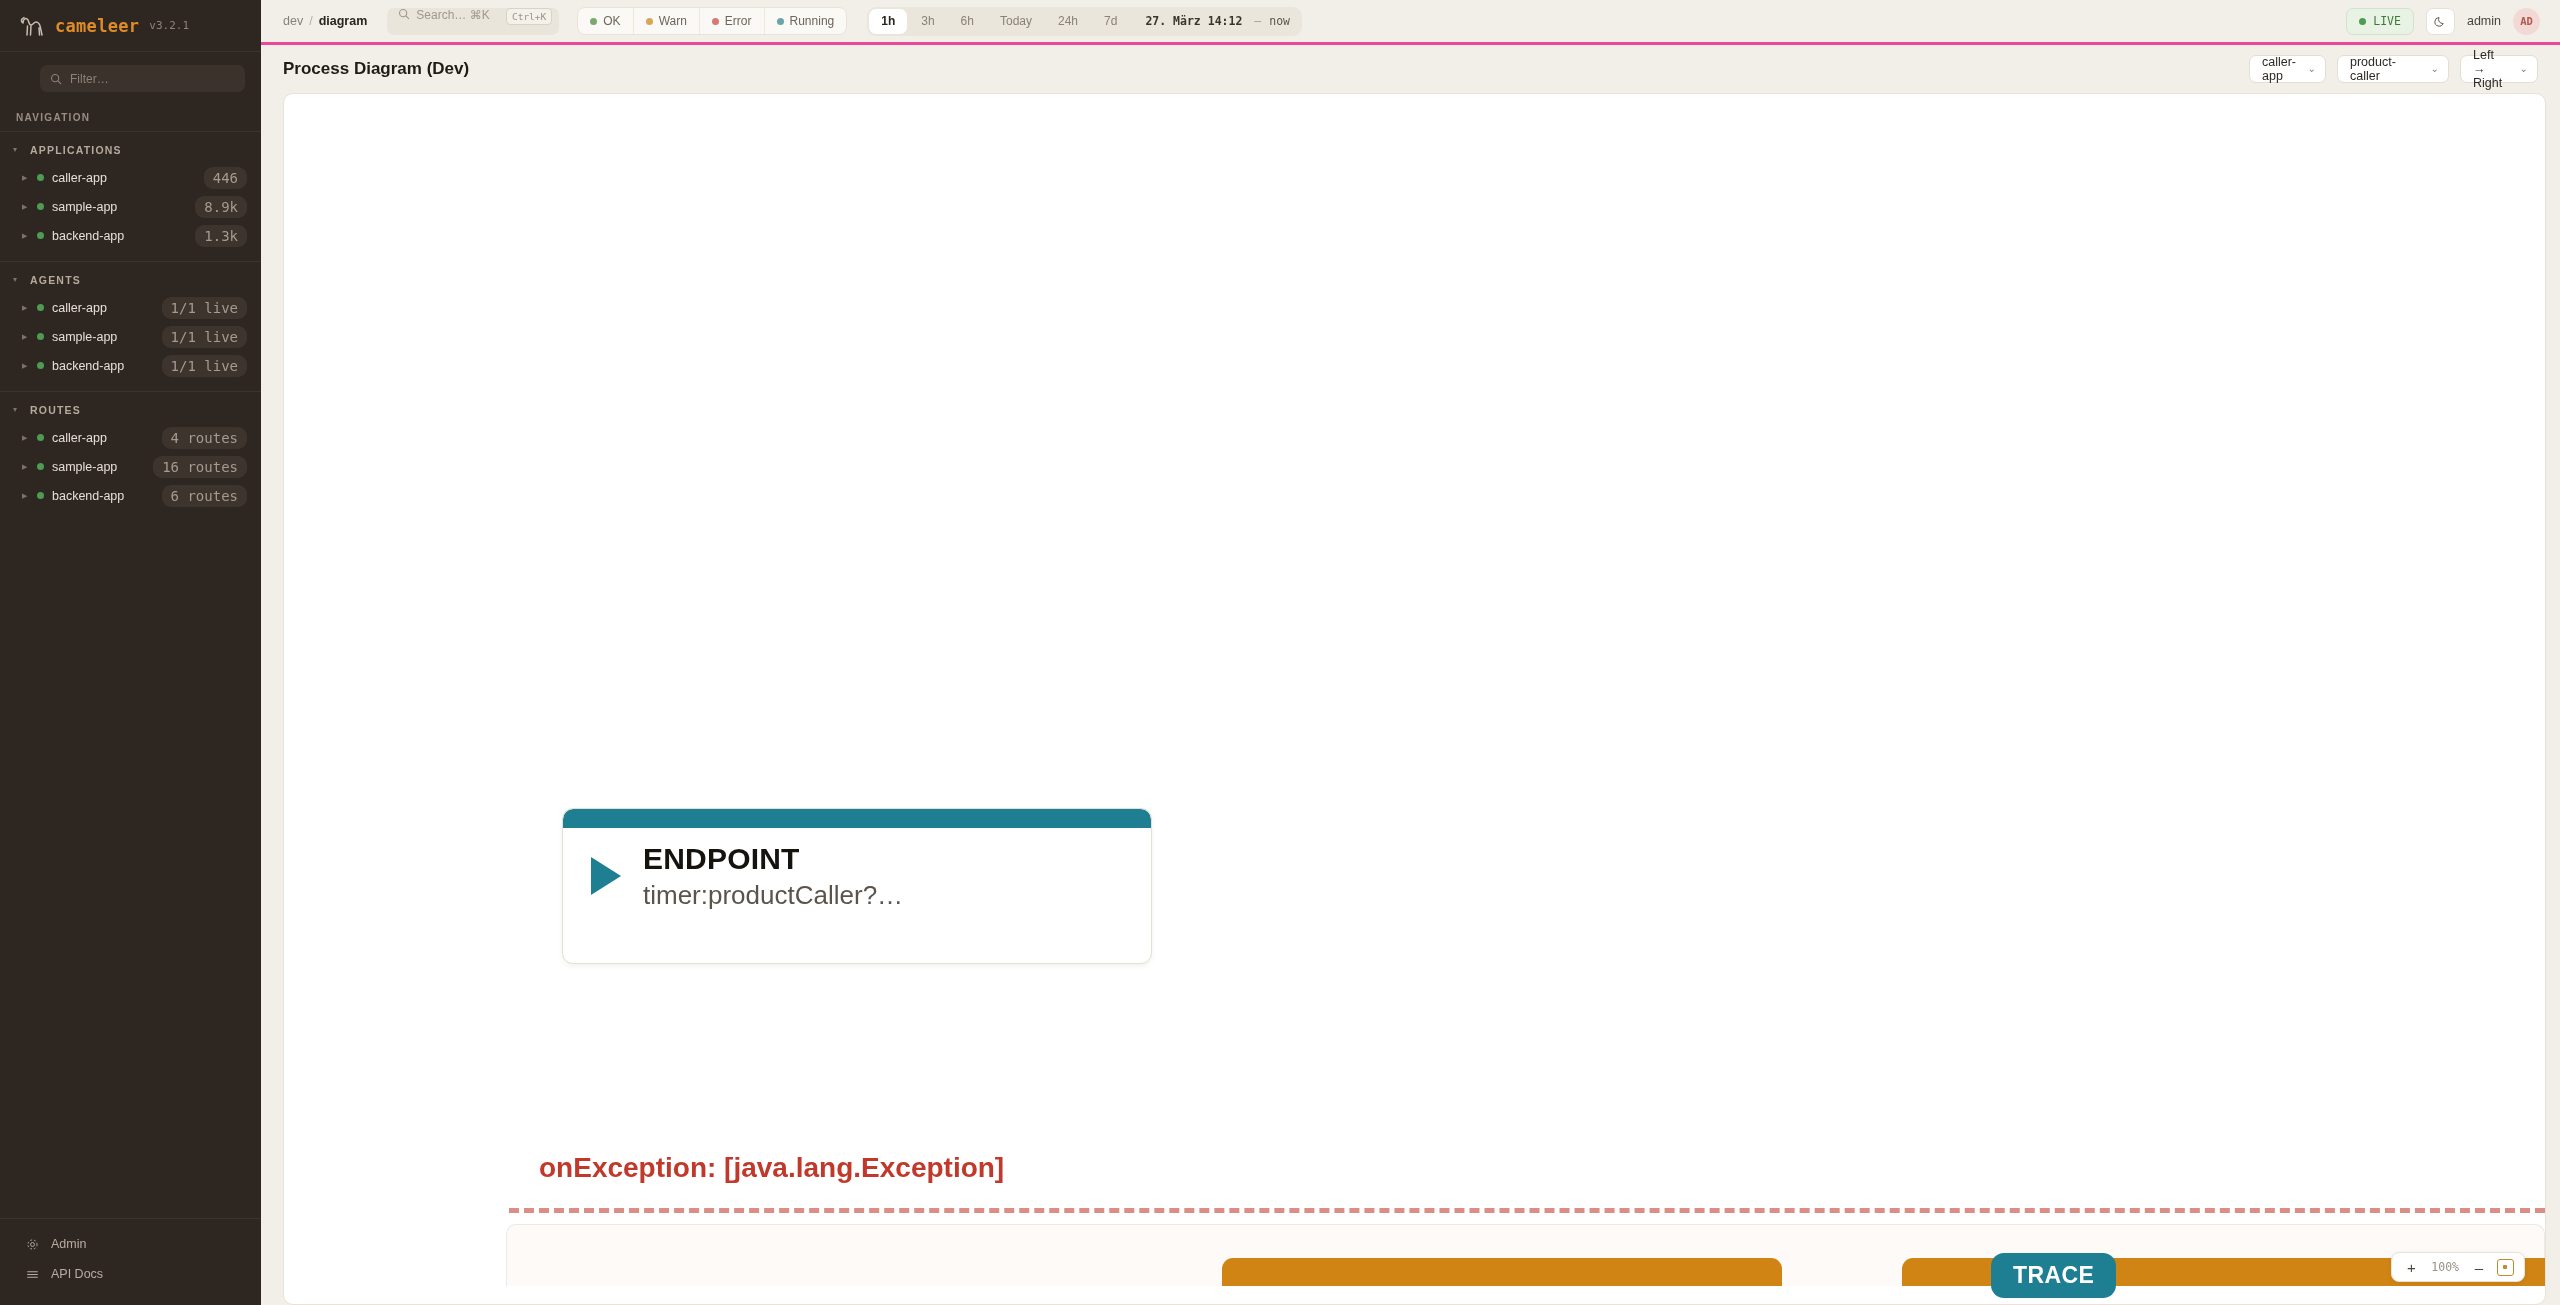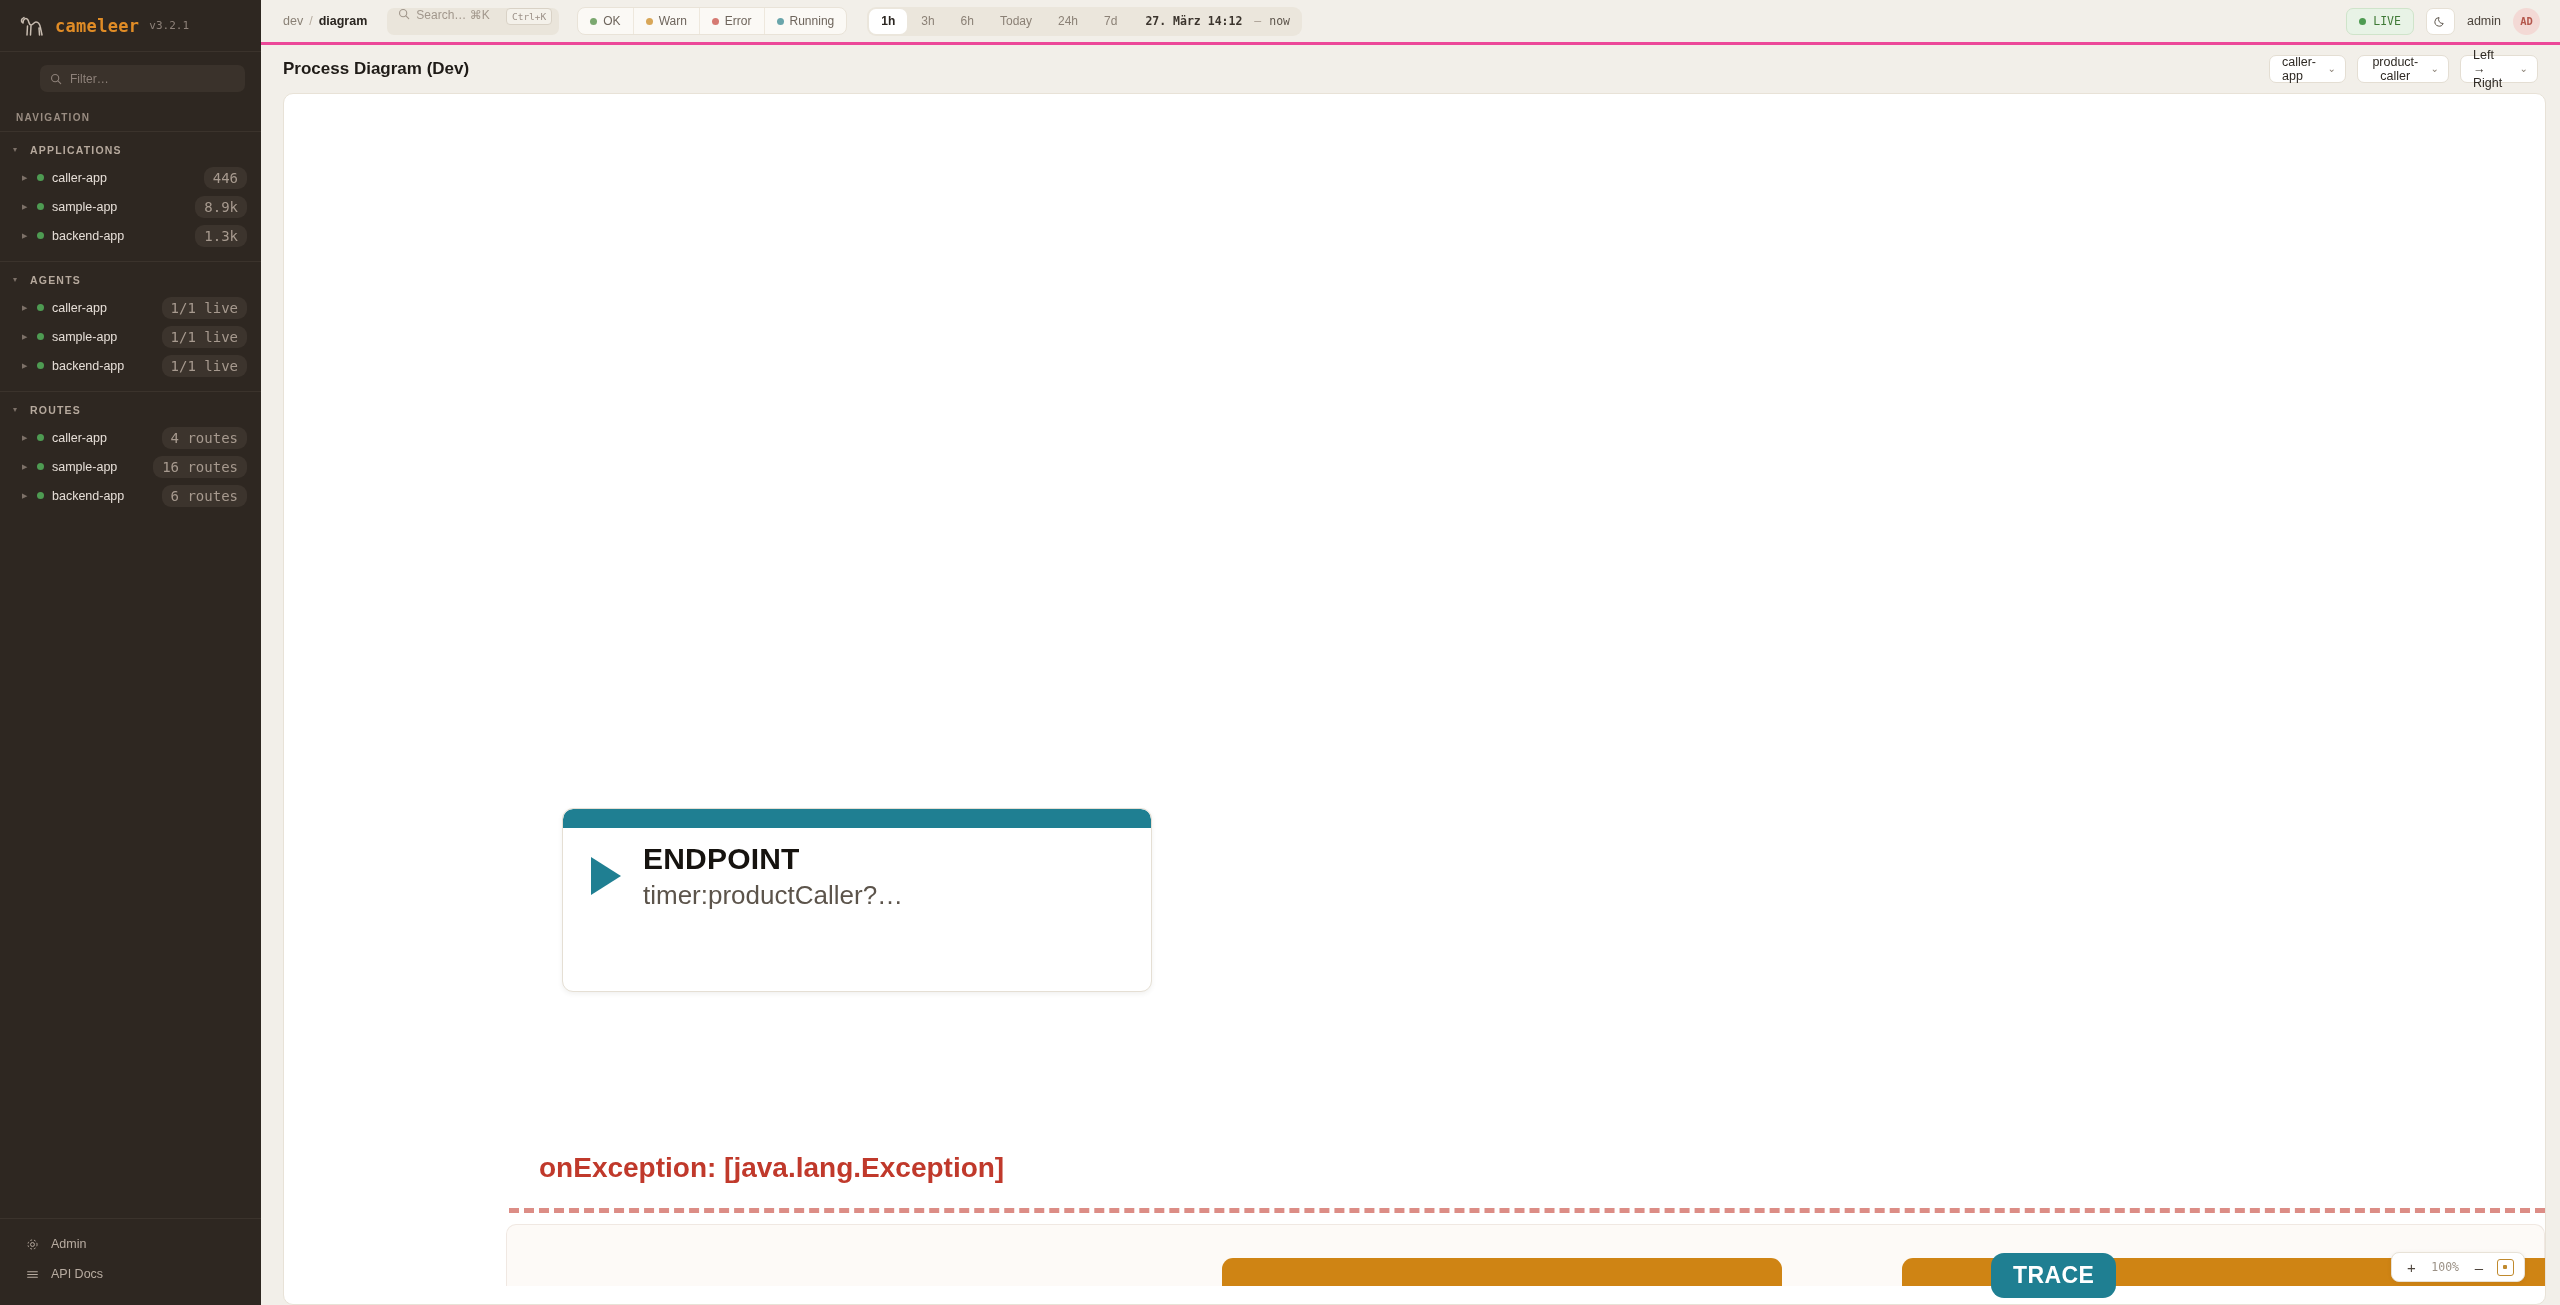--- a/index.html
+++ b/index.html
@@ -156,33 +156,33 @@
     padding: 0 22px 0 22px; gap: 12px;
   }
   .page-title { font-size: 17px; font-weight: bold; color: #1f1b17; }
   .pagebar-right { margin-left: auto; display: flex; gap: 11px; }
   .select {
     height: 28px; background: #fff; border: 1px solid #e4ded3; border-radius: 7px;
     display: flex; align-items: center; gap: 10px; padding: 0 9px 0 12px;
     font-size: 12.5px; color: #2f2a24; cursor: pointer;
   }
   .sel-cal { width: 77px; }
-  .sel-route { width: 92px; text-align: center; }
+  .sel-route { width: 112px; }
   .sel-dir { width: 78px; }
   .sel-caret { margin-left: auto; color: #8a8075; font-size: 10px; line-height: 1; }
 
   .content { flex: 1; display: flex; gap: 14px; padding: 0 14px 0 22px; min-height: 0; }
 
   
   .canvas {
     flex: 1; background: #fff; border: 1px solid #e8e2d7; border-radius: 10px;
     position: relative; overflow: hidden; min-width: 0;
   }
   .node-endpoint {
-    position: absolute; left: 278px; top: 714px; width: 590px; height: 184px;
+    position: absolute; left: 278px; top: 714px; width: 590px; height: 156px;
     background: #fff; border: 1px solid #e5dfd4; border-radius: 11px;
     box-shadow: 0 2px 5px rgba(60,50,40,.07);
     overflow: hidden;
   }
   .node-bar { height: 19px; background: #1f7f92; border-radius: 10px 10px 0 0; }
   .node-body { display: flex; align-items: center; gap: 22px; padding: 14px 20px 0 28px; }
   .play-tri {
     width: 0; height: 0; border-left: 30px solid #1f7f92;
     border-top: 19px solid transparent; border-bottom: 19px solid transparent;
     flex: 0 0 30px;

